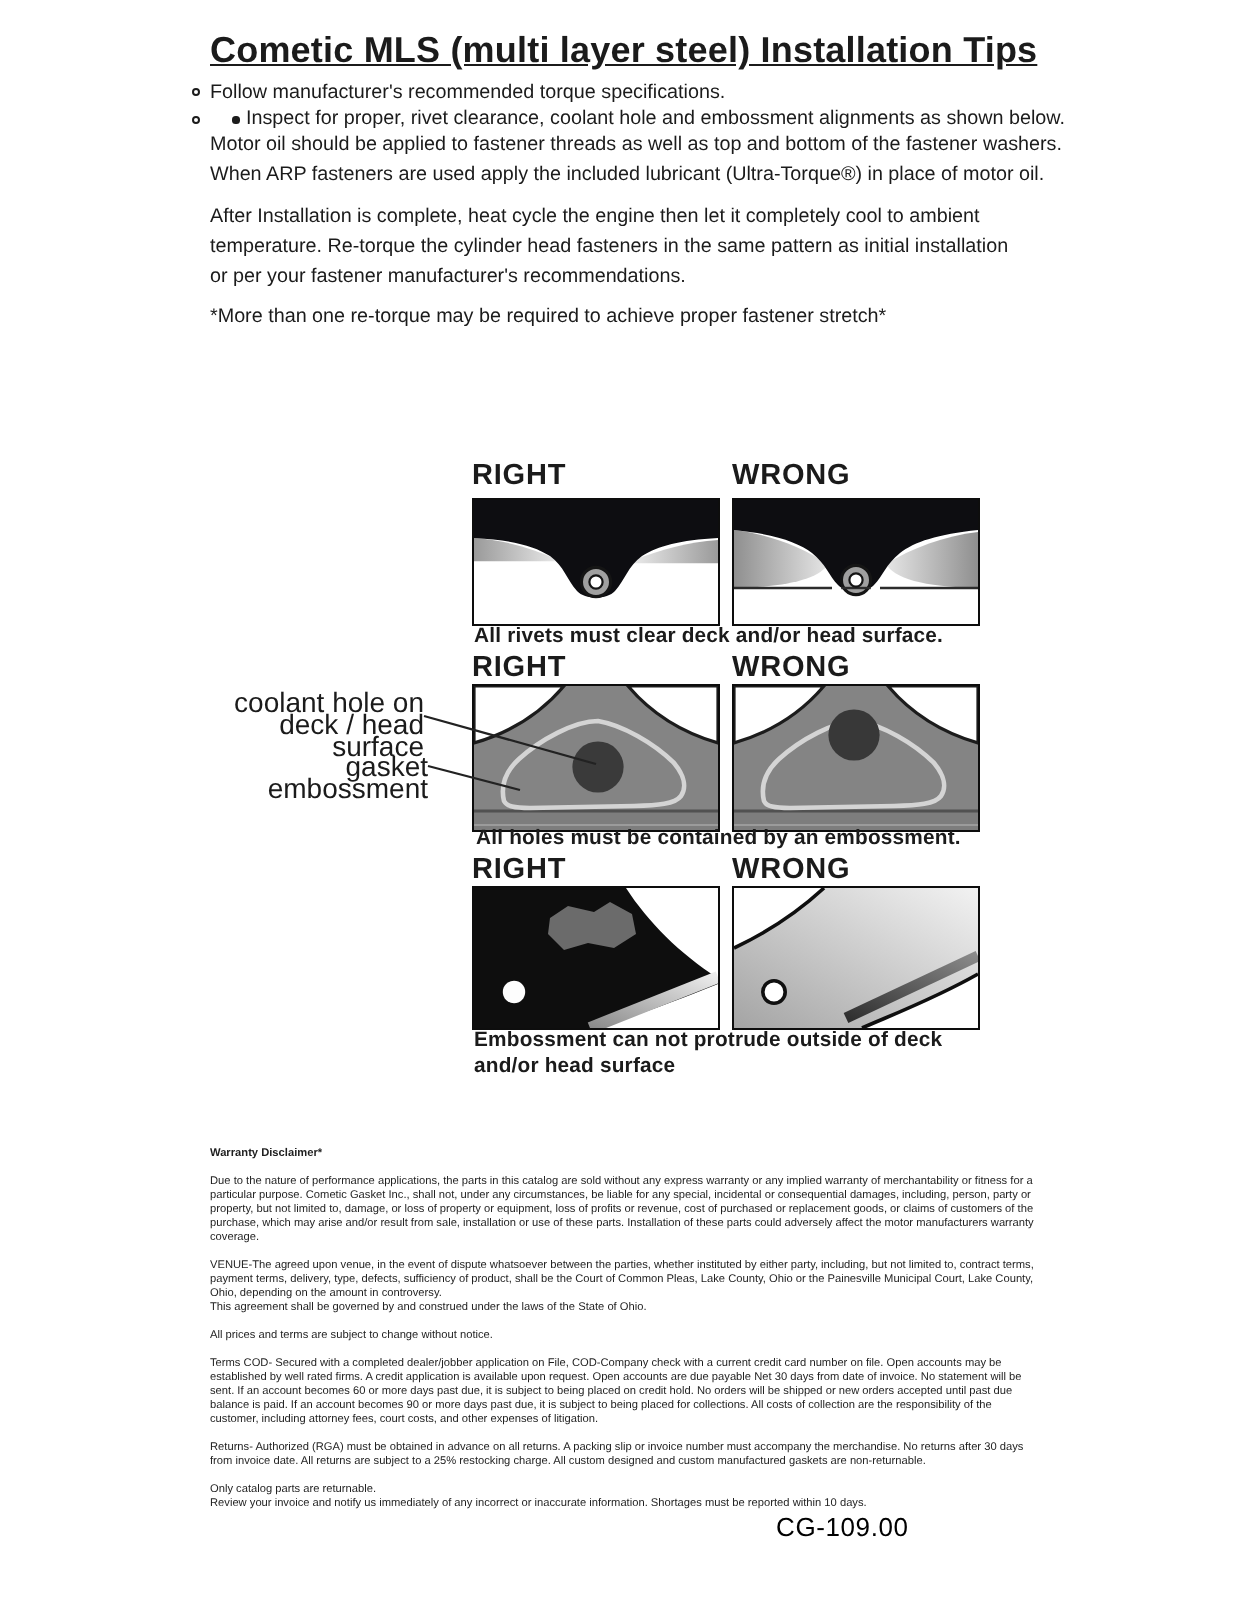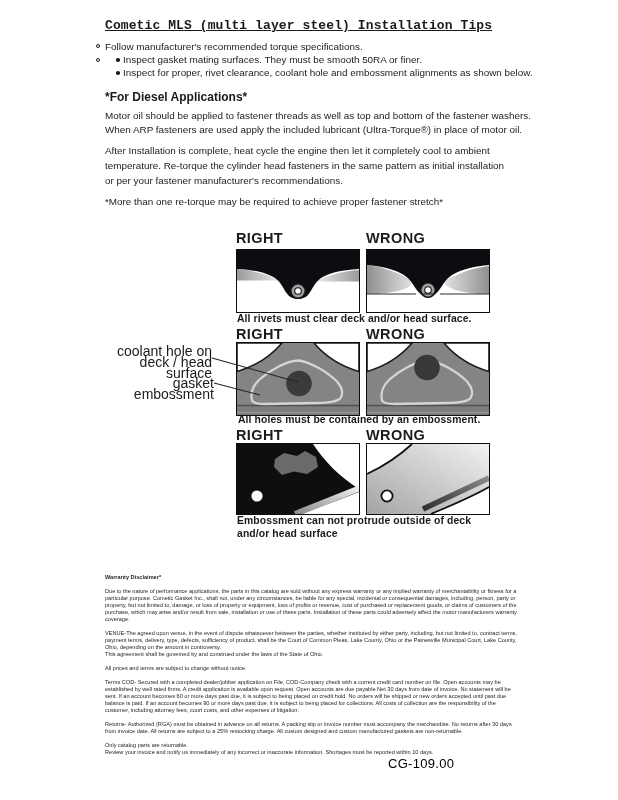--- a/index.html
+++ b/index.html
@@ -6,22 +6,22 @@
   body {
     width:618px; height:800px; background:#ffffff; position:relative;
     font-family:"Liberation Sans", sans-serif; color:#1b1b1b;
     overflow:hidden;
   }
   .abs { position:absolute; }
 
   
   .content-top { position:absolute; left:105px; top:18px; width:474px; }
   .title {
-    font-size:13px; font-weight:bold; text-decoration:underline;
-    margin:0 0 7px 0; line-height:15px; letter-spacing:.1px;font-family:Liberation Mono, monospace;
+    font-size:18px; font-weight:bold; text-decoration:underline;
+    margin:0 0 7px 0; line-height:15px; letter-spacing:.1px;
   }
   .bullets { margin-left:-10px; font-size:9.9px; line-height:13.2px; }
   .b-item { position:relative; padding-left:10px; }
   .b-item.sub { padding-left:28px; }
   .marker {
     position:absolute; top:4.4px; width:4px; height:4px; border-radius:50%;
     box-sizing:border-box;
   }
   .b-item .marker { left:1px; border:1px solid #1b1b1b; }
   .b-item.sub .marker { left:21px; background:#1b1b1b; border:none; width:3.6px; height:3.6px; top:4.8px; }
@@ -64,29 +64,24 @@
     <div class="bullets">
       <div class="b-item">
         <span class="marker"></span>
         <span>Follow manufacturer's recommended torque specifications.</span>
       </div>
       <div class="b-item">
         <span class="marker"></span>
       </div>
       <div class="b-item sub">
         <span class="marker"></span>
-        <span>Inspect gasket mating surfaces.  They must be smooth 50RA or finer.</span>
-      </div>
-      <div class="b-item sub">
-        <span class="marker"></span>
         <span>Inspect for proper, rivet clearance, coolant hole and embossment alignments as shown below.</span>
       </div>
     </div>
 
-    <div class="diesel-heading">*For Diesel Applications*</div>
     <p class="body-p">Motor oil should be applied to fastener threads as well as top and bottom of the fastener washers.
 When ARP fasteners are used apply the included lubricant (Ultra-Torque®) in place of motor oil.</p>
     <p class="body-p">After Installation is complete, heat cycle the engine then let it completely cool to ambient
 temperature. Re-torque the cylinder head fasteners in the same pattern as initial installation
 or per your fastener manufacturer's recommendations.</p>
     <p class="body-p last">*More than one re-torque may be required to achieve proper fastener stretch*</p>
   </div>
 
   <div class="dlabel" style="left:236px; top:231px;">RIGHT</div>
   <div class="dlabel" style="left:366px; top:231px;">WRONG</div>

